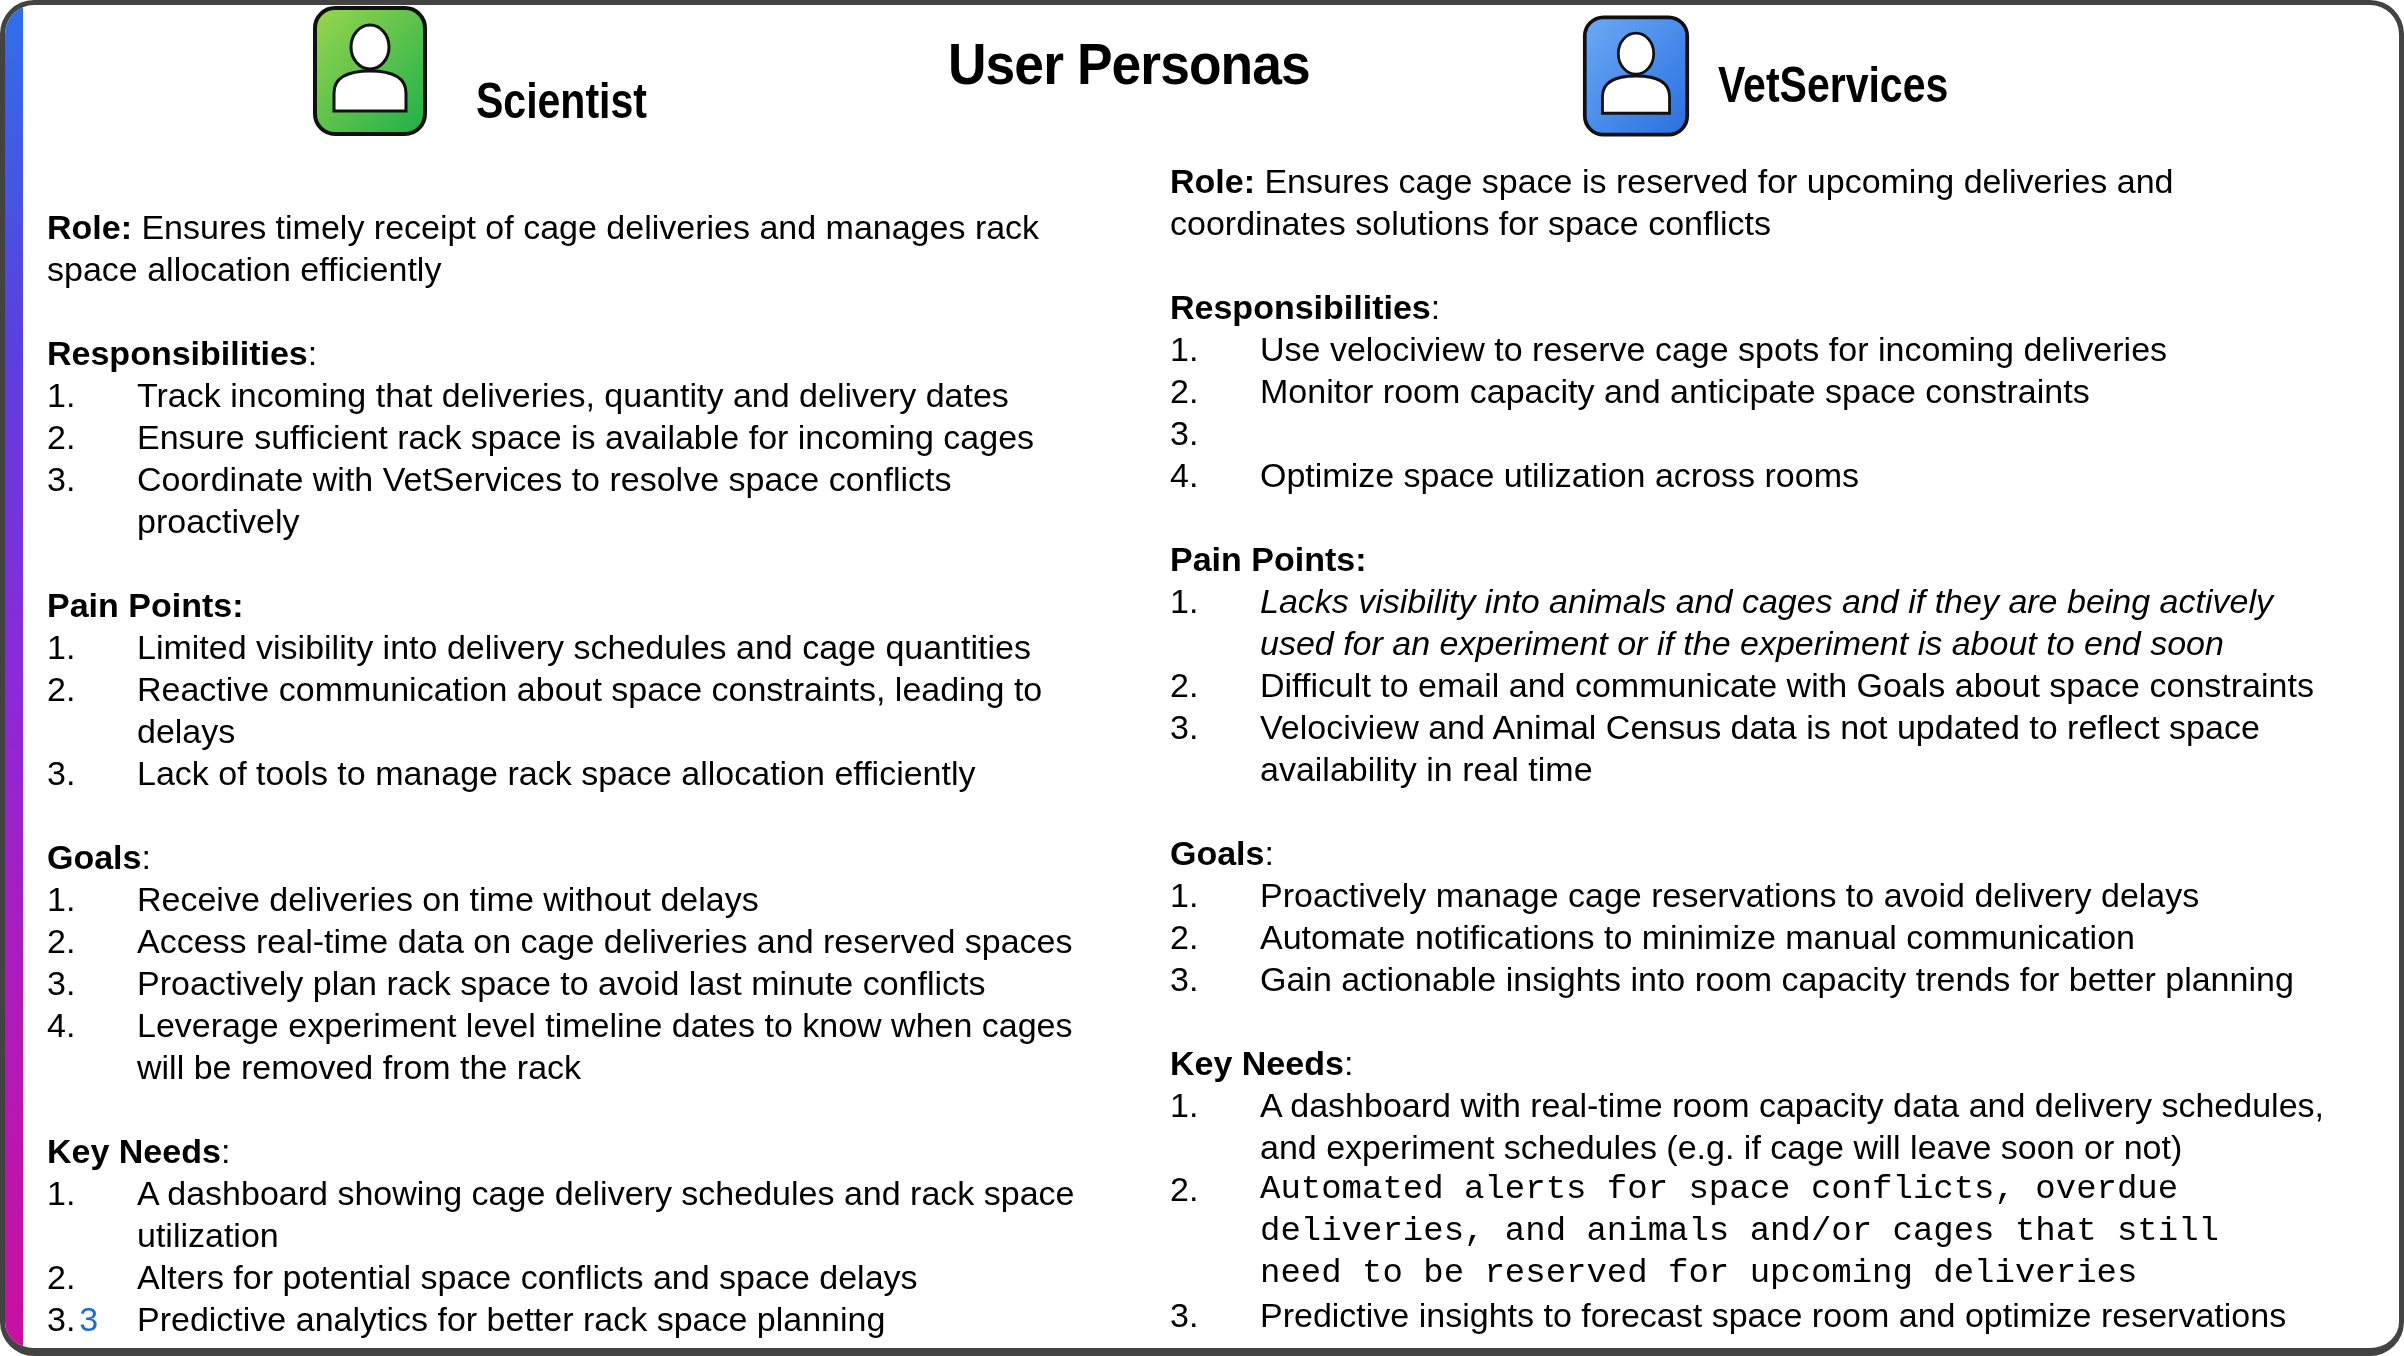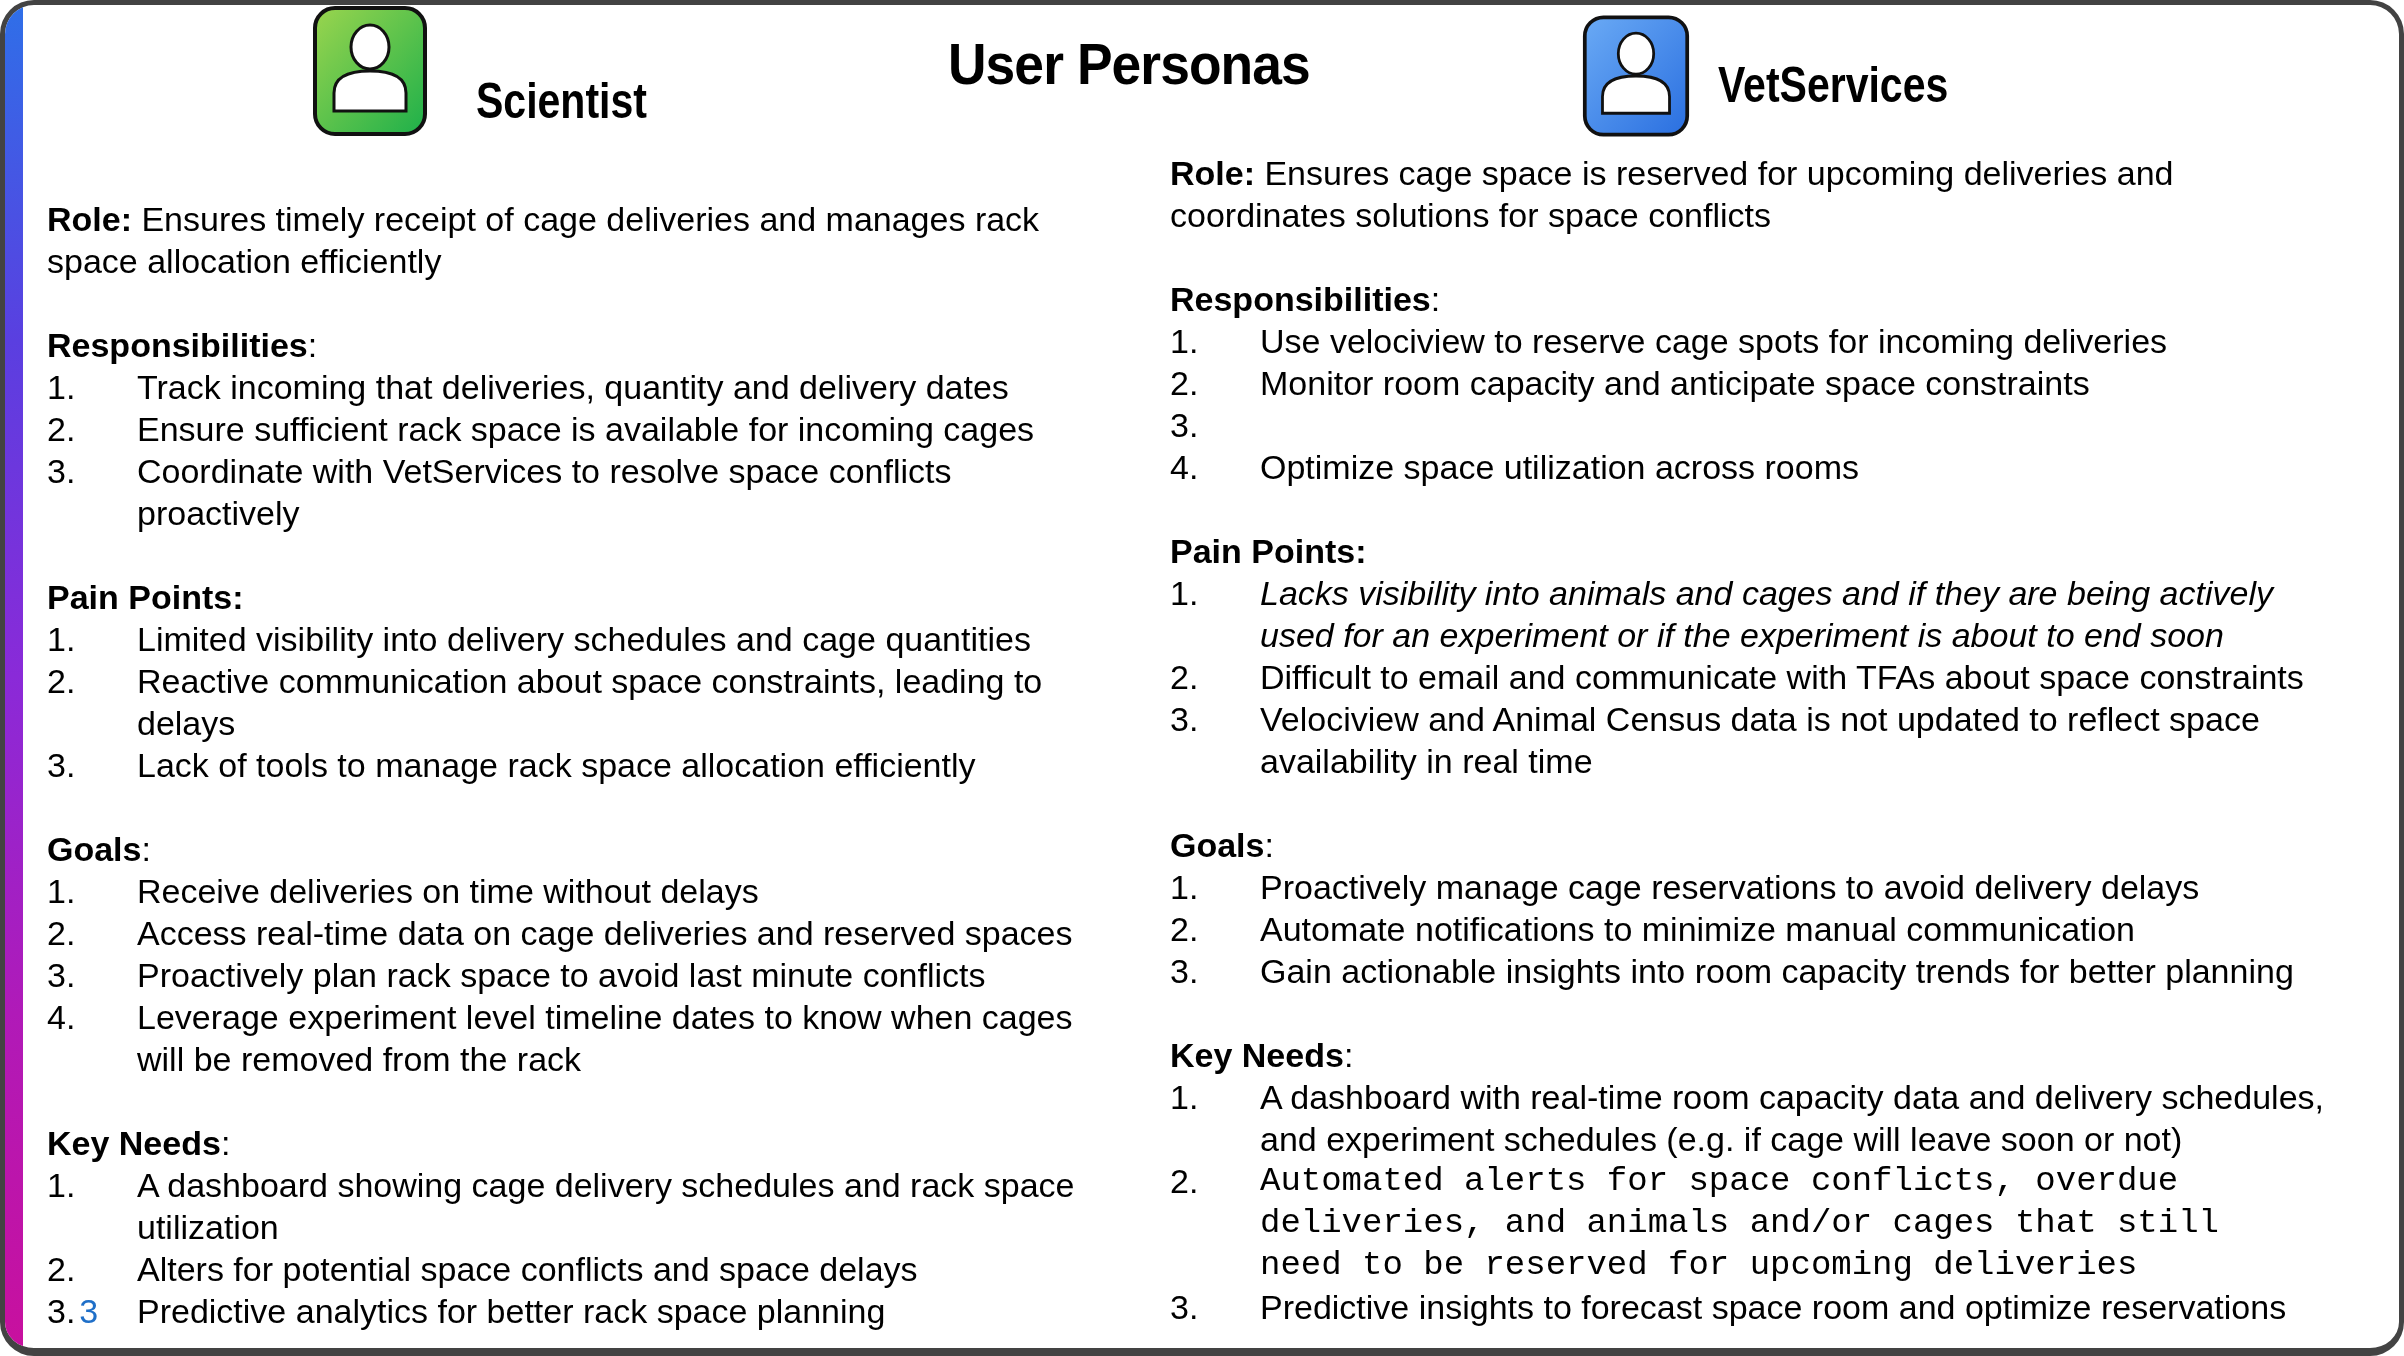--- a/index.html
+++ b/index.html
@@ -19,21 +19,21 @@
   }
   .persona-icon { position:absolute; width:116px; height:132px; }
   .persona-icon svg { width:100%; height:100%; display:block; }
   .persona-name {
     position:absolute; font-family:"Liberation Sans", sans-serif; font-weight:bold; font-size:50px;
     color:#000; white-space:nowrap; transform:scaleX(0.82); transform-origin:left top;
   }
   .column {
     position:absolute; font-family:"Liberation Sans", sans-serif; font-size:34px; line-height:42px; color:#000;
   }
-  .section { margin:0 0 42px 0; }
+  .section { margin:8px 0 42px 0; }
   .para { margin:0; }
   .label { font-weight:bold; }
   .item { display:flex; }
   .num { width:90px; flex:0 0 90px; }
   .num .stray { color:#1f6fc8; margin-left:4px; }
   .txt { flex:1; }
 </style>
 </head>
 <body>
 
@@ -172,21 +172,21 @@
   </div>
 
   <div class="section">
     <p class="para"><span class="label">Pain Points:</span></p>
     <div class="item">
         <span class="num">1.</span>
         <span class="txt" style="max-width:1040px;font-style:italic;">Lacks visibility into animals and cages and if they are being actively used for an experiment or if the experiment is about to end soon</span>
       </div>
     <div class="item">
         <span class="num">2.</span>
-        <span class="txt">Difficult to email and communicate with TFAs about space constraints</span>
+        <span class="txt">Difficult to email and communicate with Goals about space constraints</span>
       </div>
     <div class="item">
         <span class="num">3.</span>
         <span class="txt" style="max-width:1040px;">Velociview and Animal Census data is not updated to reflect space availability in real time</span>
       </div>
   </div>
 
   <div class="section">
     <p class="para"><span class="label">Goals</span><span>:</span></p>
     <div class="item">

